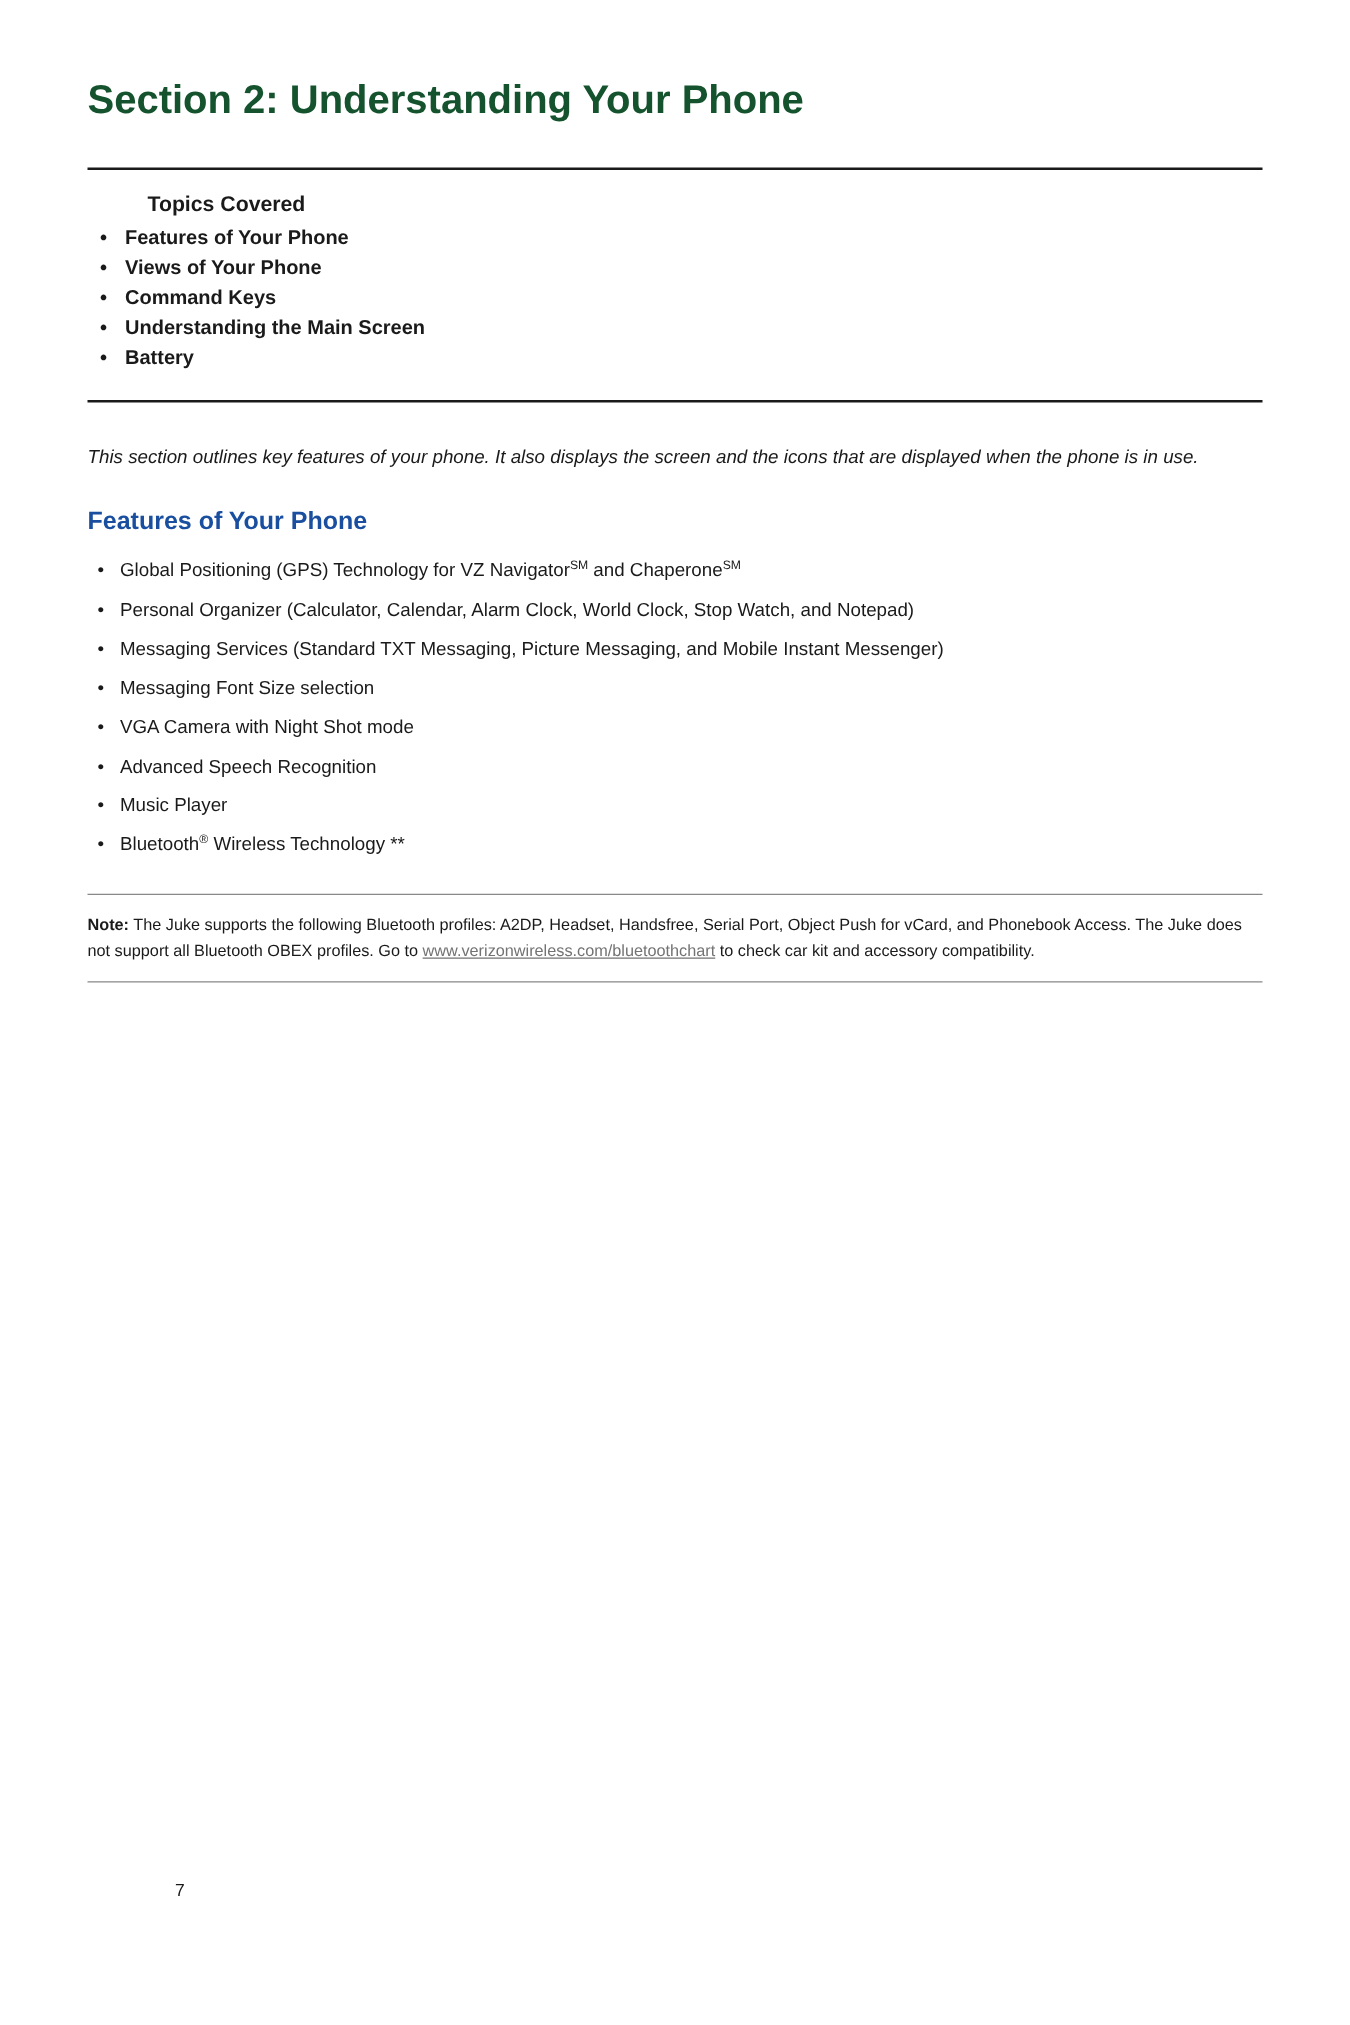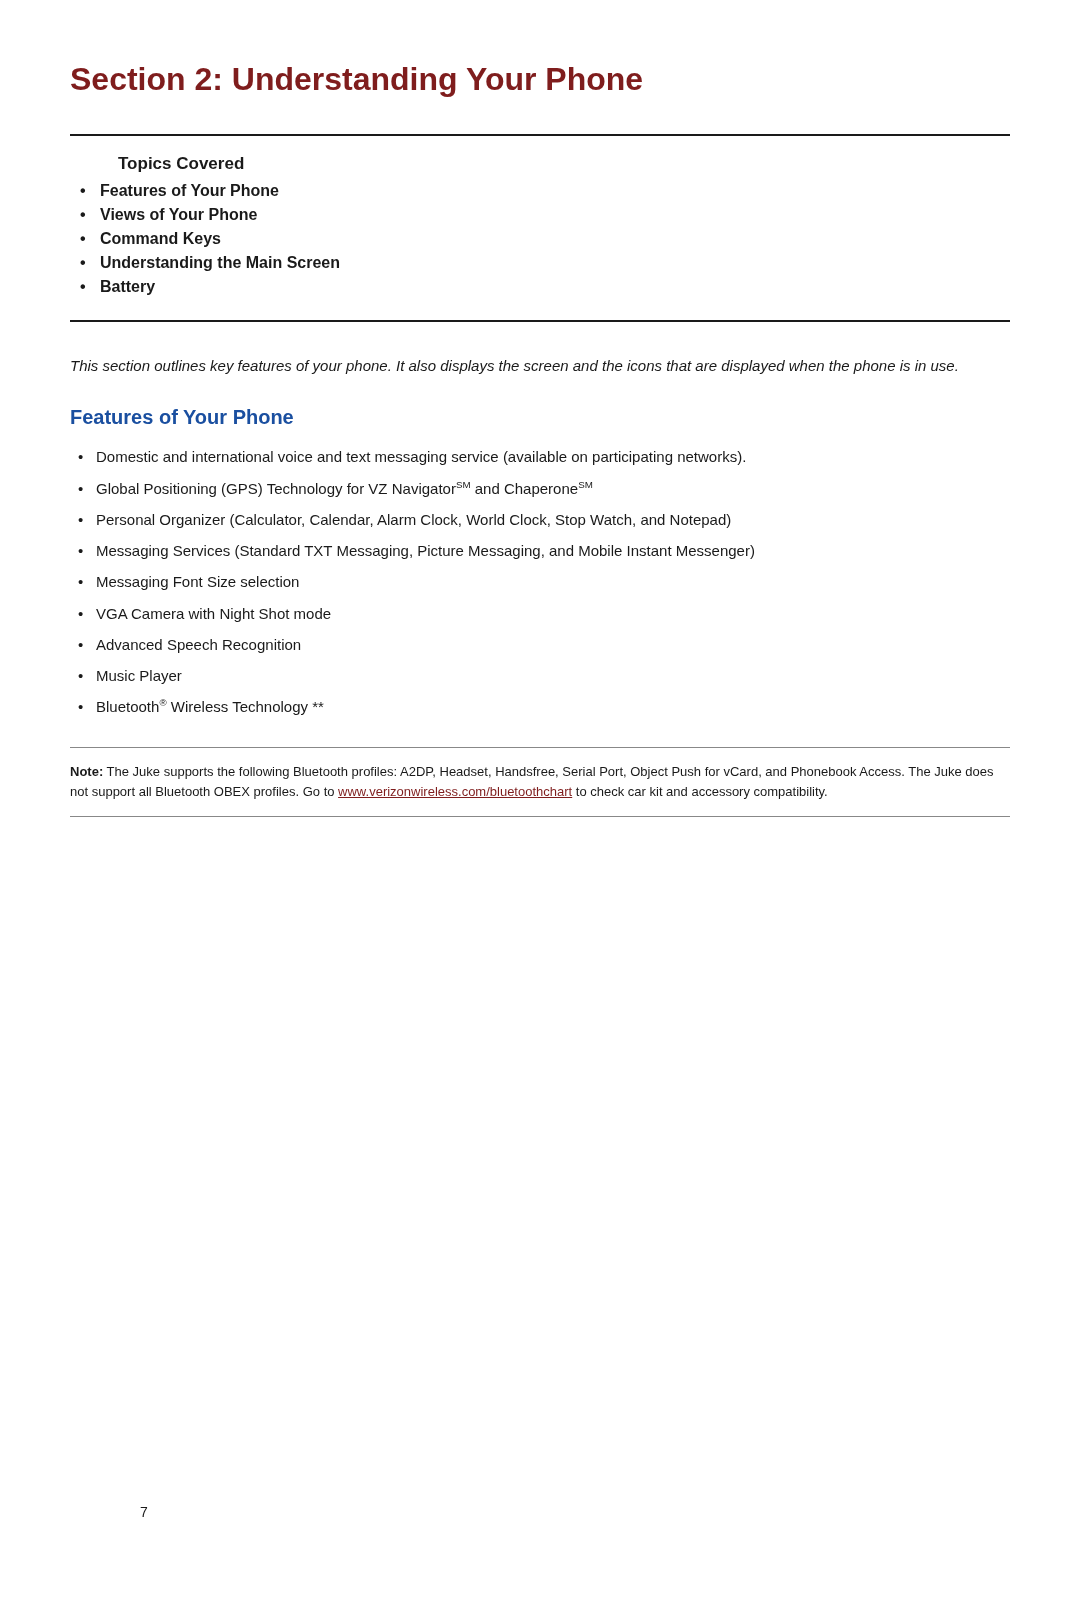--- a/index.html
+++ b/index.html
@@ -12,21 +12,21 @@
       background: #ffffff;
       font-family: Arial, Helvetica, sans-serif;
       font-size: 15px;
       color: #1a1a1a;
       width: 1080px;
       min-height: 1620px;
       padding: 60px 70px 60px 70px;
     }
 
     .page-title {
-      color: #7f1d1d;
+      color: #14532d;
       font-size: 32px;
       font-weight: bold;
       margin-bottom: 36px;
       line-height: 1.2;
     }
 
     .topics-covered-label {
       font-size: 17px;
       font-weight: bold;
       margin-bottom: 8px;
@@ -98,21 +98,21 @@
     .note-box {
       border-top: 1.5px solid #888;
       border-bottom: 1.5px solid #888;
       padding: 14px 0 14px 0;
       font-size: 13px;
       line-height: 1.55;
       color: #1a1a1a;
     }
 
     .note-box .note-text a {
-      color: #7f1d1d;
+      color: #737373;
       text-decoration: underline;
     }
 
     sup {
       font-size: 0.65em;
       vertical-align: super;
     }
 
     .page-number {
       position: absolute;
@@ -143,21 +143,20 @@
       <li><span>Understanding the Main Screen</span></li>
       <li><span>Battery</span></li>
     </ul>
   </div>
 
   <p class="intro-text">This section outlines key features of your phone. It also displays the screen and the icons that are displayed when the phone is in use.</p>
 
   <h2 class="section-heading">Features of Your Phone</h2>
 
   <ul class="features-list">
-    <li><span>Domestic and international voice and text messaging service (available on participating networks).</span></li>
     <li>
       Global Positioning (GPS) Technology for VZ Navigator<sup>SM</sup> and Chaperone<sup>SM</sup>
     </li>
     <li><span>Personal Organizer (Calculator, Calendar, Alarm Clock, World Clock, Stop Watch, and Notepad)</span></li>
     <li><span>Messaging Services (Standard TXT Messaging, Picture Messaging, and Mobile Instant Messenger)</span></li>
     <li><span>Messaging Font Size selection</span></li>
     <li><span>VGA Camera with Night Shot mode</span></li>
     <li><span>Advanced Speech Recognition</span></li>
     <li><span>Music Player</span></li>
     <li>

